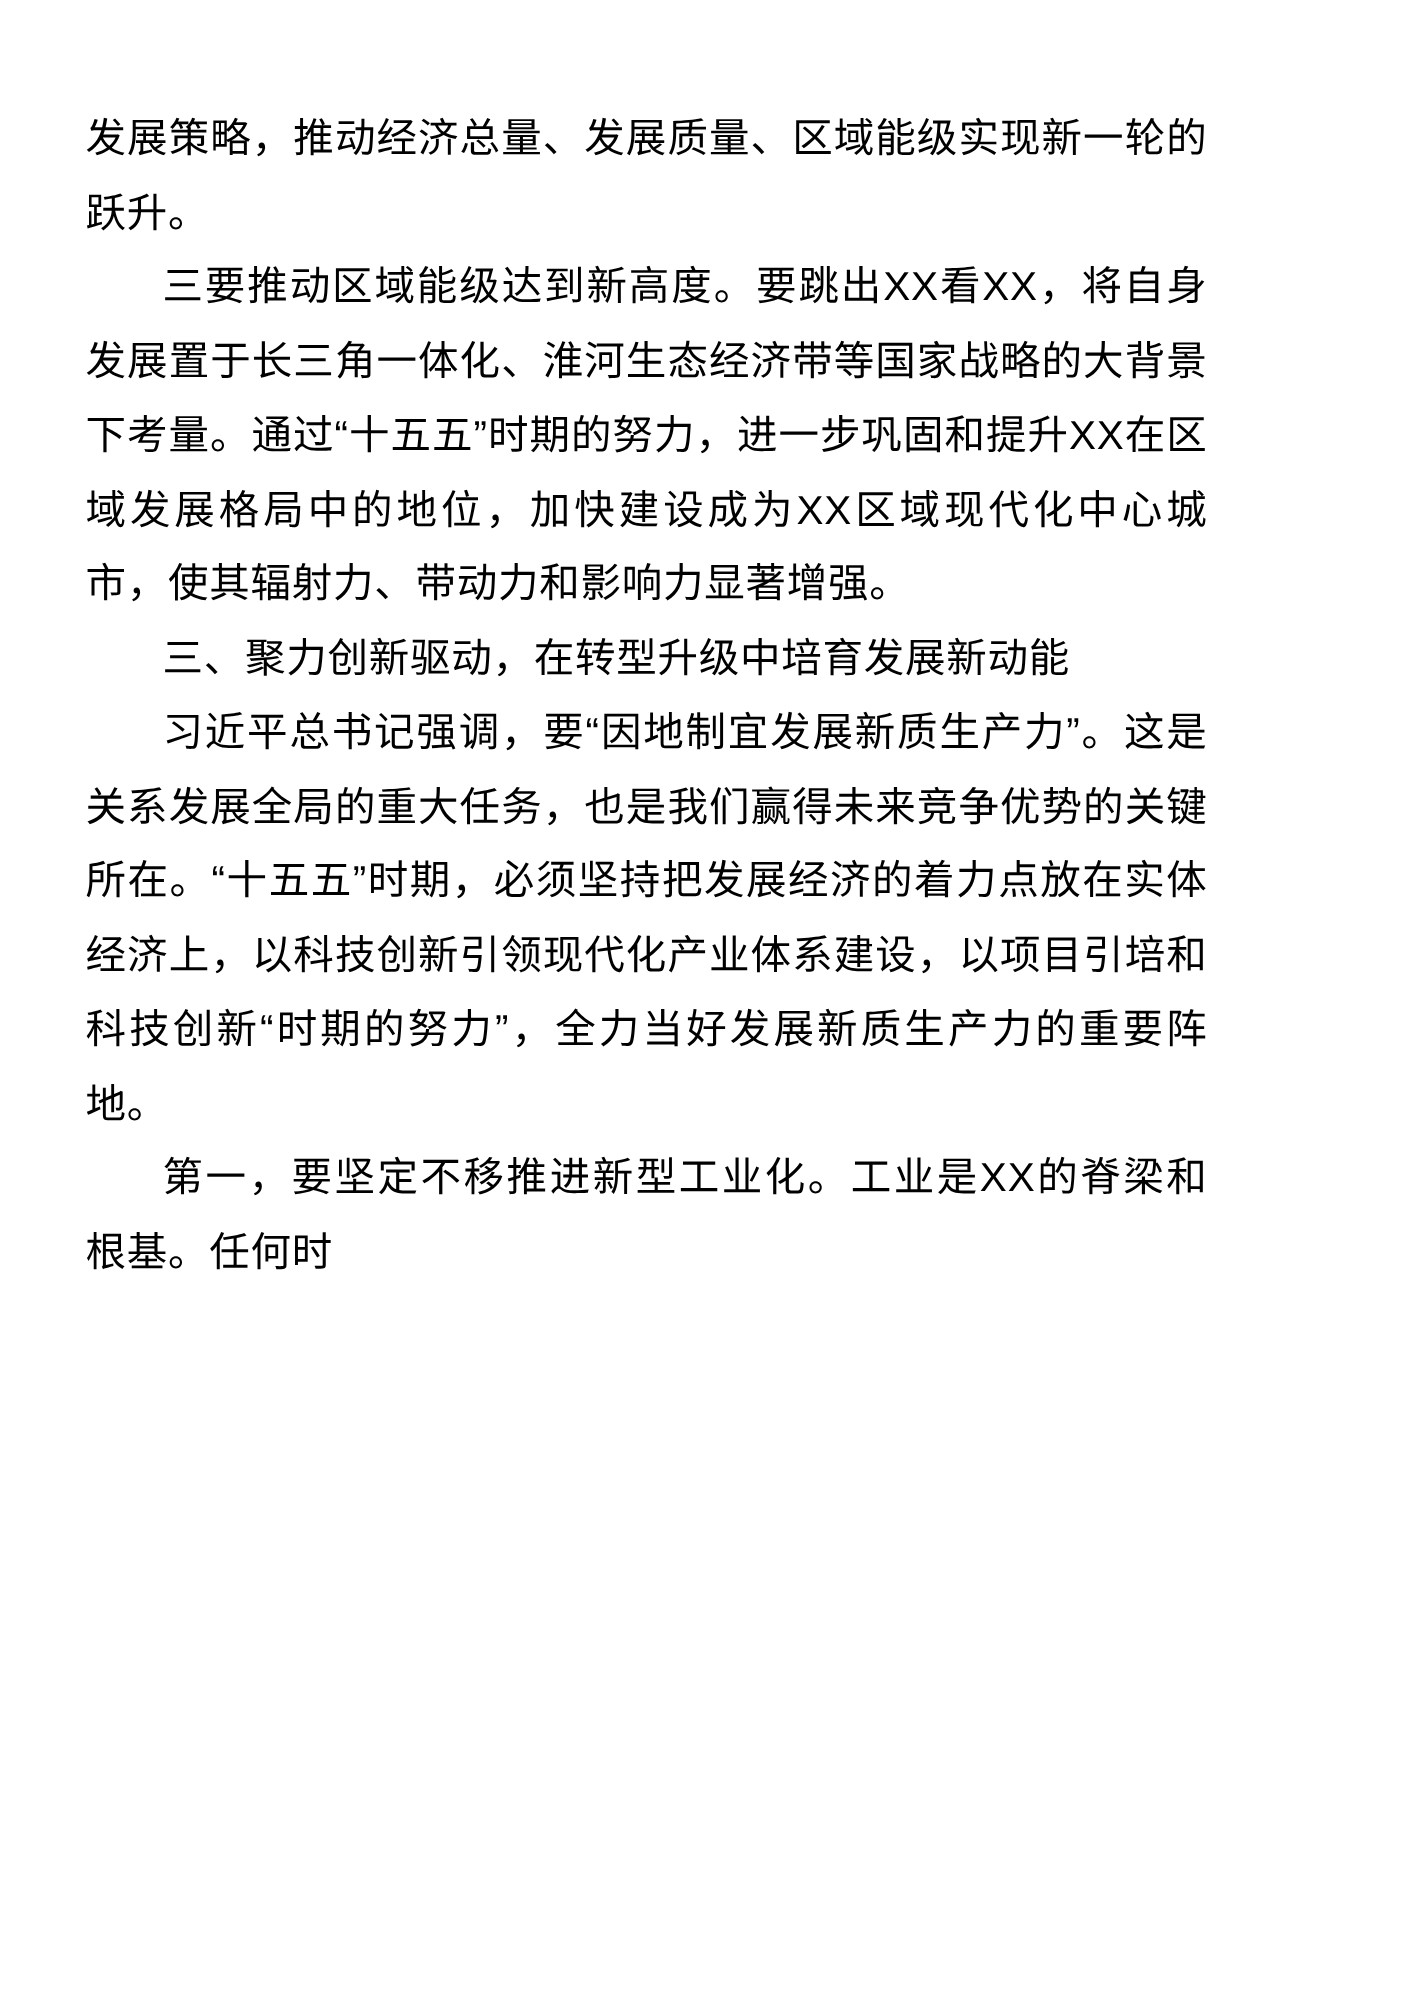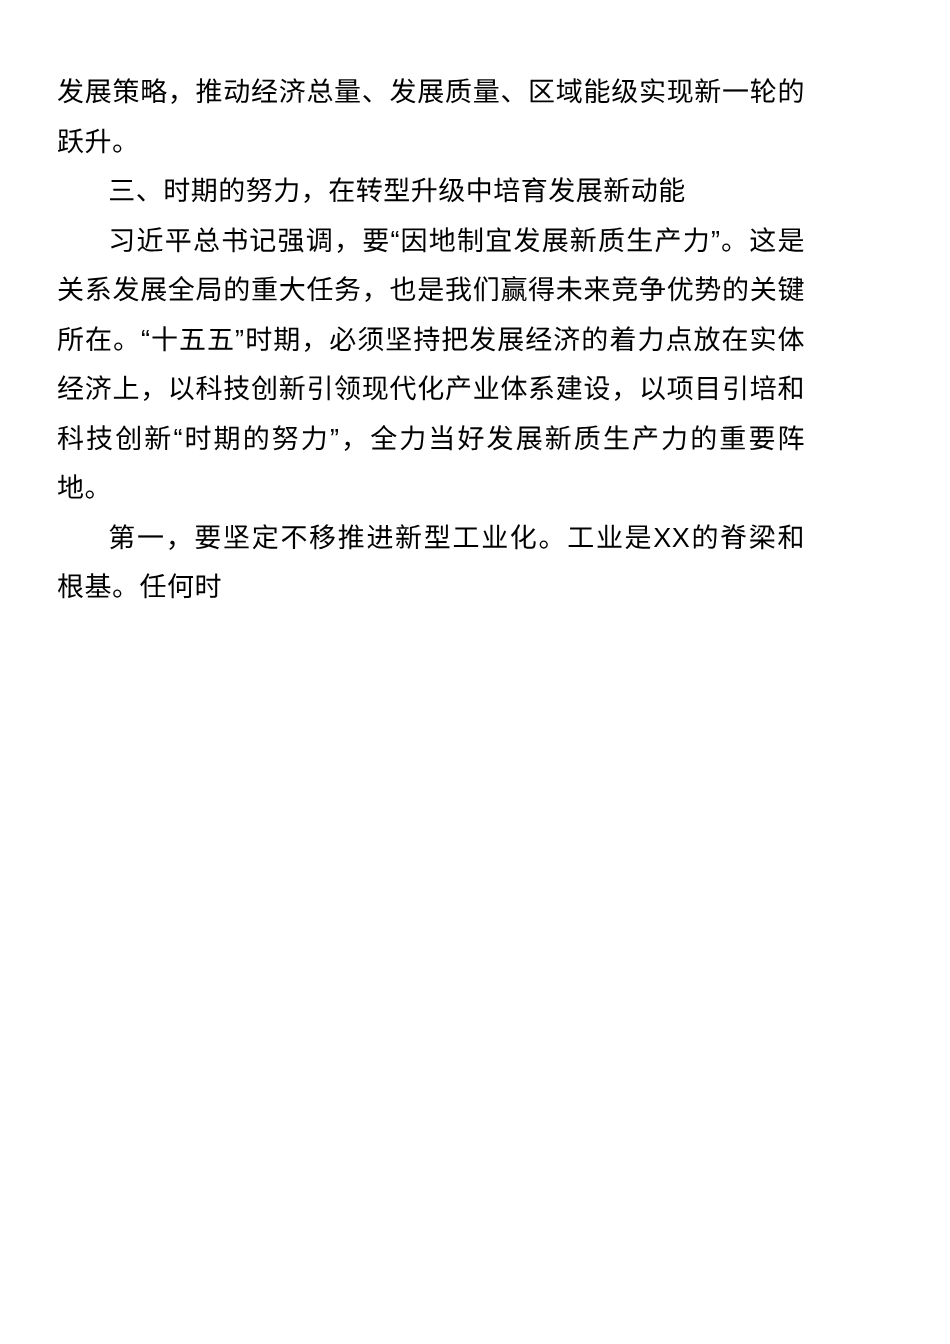--- a/index.html
+++ b/index.html
@@ -35,19 +35,20 @@
   }
 </style>
 </head>
 <body>
 
 <div class="page">
   <p class="para">发展策略，推动经济总量、发展质量、区域能级实现新一轮的跃升。</p>
 
 
 
+  <p class="para indent">三要推动区域能级达到新高度。要跳出XX看XX，将自身发展置于长三角一体化、淮河生态经济带等国家战略的大背景下考量。通过“十五五”时期的努力，进一步巩固和提升XX在区域发展格局中的地位，加快建设成为XX区域现代化中心城市，使其辐射力、带动力和影响力显著增强。</p>
 
-  <p class="para indent heading">三、时期的努力，在转型升级中培育发展新动能</p>
+  <p class="para indent heading">三、聚力创新驱动，在转型升级中培育发展新动能</p>
 
   <p class="para indent">习近平总书记强调，要“因地制宜发展新质生产力”。这是关系发展全局的重大任务，也是我们赢得未来竞争优势的关键所在。“十五五”时期，必须坚持把发展经济的着力点放在实体经济上，以科技创新引领现代化产业体系建设，以项目引培和科技创新“时期的努力”，全力当好发展新质生产力的重要阵地。</p>
 
   <p class="para indent">第一，要坚定不移推进新型工业化。工业是XX的脊梁和根基。任何时</p>
 </div>
 
 </body></html>

